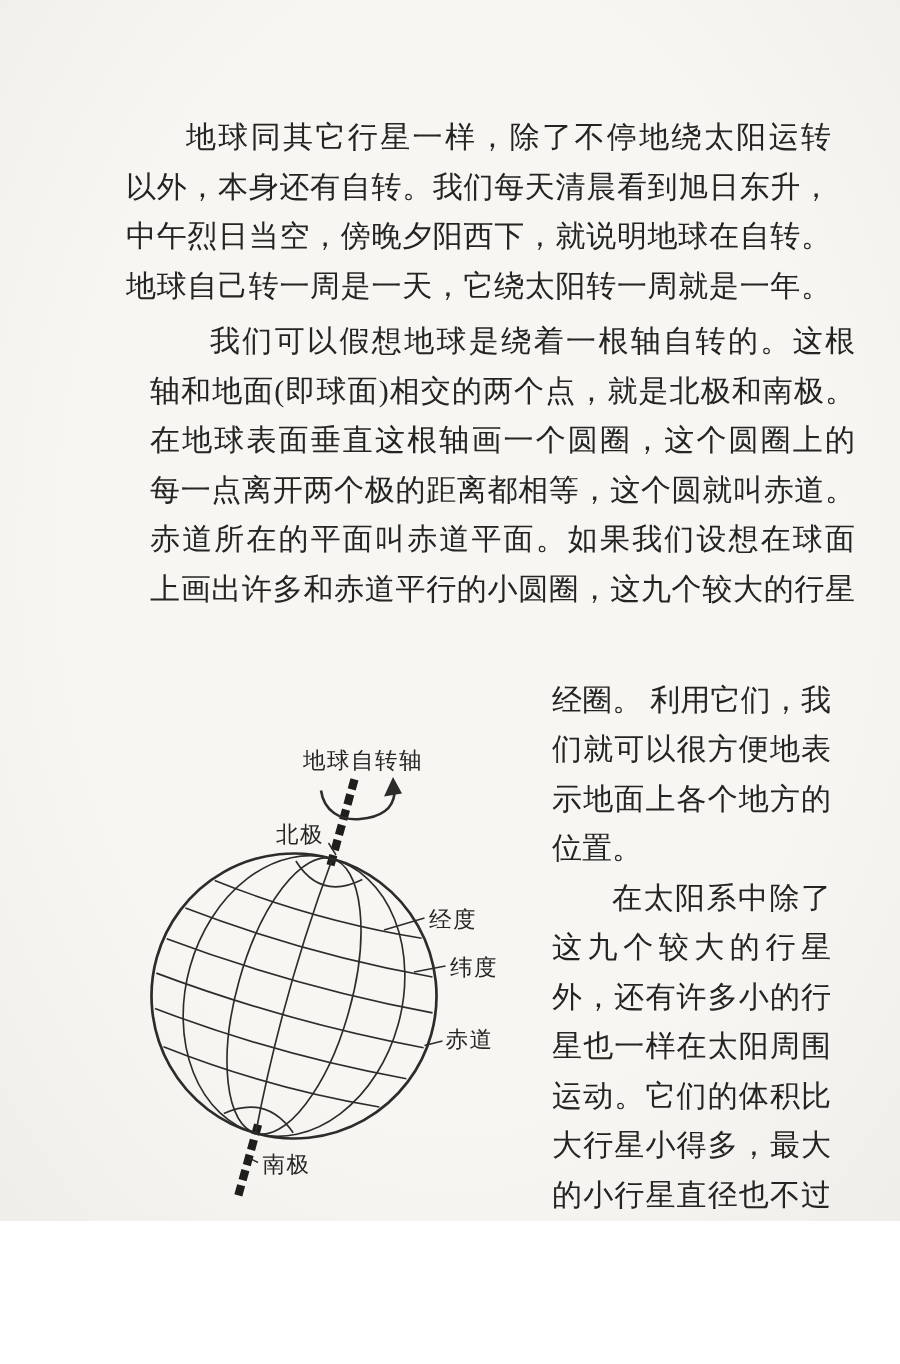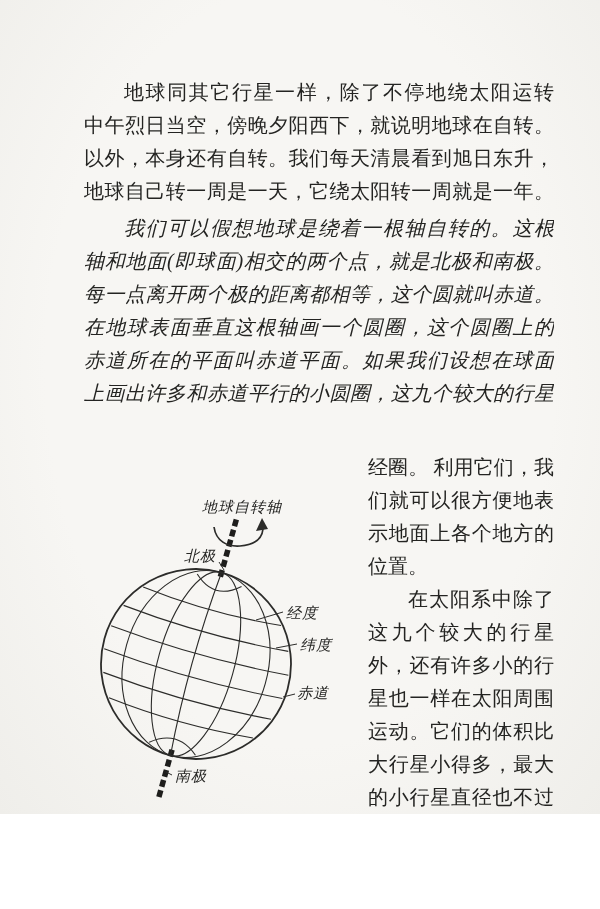--- a/index.html
+++ b/index.html
@@ -15,29 +15,28 @@
   .line{
     height:33px;line-height:33px;
     font-size:20px;
     text-align:justify;
     text-align-last:justify;
     overflow:hidden;
   }
   .line.indent{text-indent:2em;}
   .line.noj{text-align:left;text-align-last:left;}
   #para1{left:84px;top:76px;width:470px;}
-  #para2{left:84px;top:212px;width:470px;font-style:italic;}
+  #para2{left:100px;top:212px;width:470px;}
   #rightcol{left:368px;top:451px;width:186px;}
   .figlabel{
     position:absolute;
     font-size:15px;
     letter-spacing:1px;
     color:#262624;
     white-space:nowrap;
-    font-style:italic;
   }
   #lbl-axis{left:202px;top:498px;}
   #lbl-north{left:184px;top:547px;}
   #lbl-lon{left:286px;top:604px;}
   #lbl-lat{left:300px;top:636px;}
   #lbl-equator{left:297px;top:684px;}
   #lbl-south{left:175px;top:767px;}
   #pagenum{
     position:absolute;left:88px;top:838px;
     font-family:"Liberation Sans", sans-serif;
@@ -46,30 +45,30 @@
   #figure-svg{position:absolute;left:70px;top:478px;}
   svg .stroke{stroke:#2c2c2a;fill:none;}
 </style>
 </head>
 <body>
 
 <div class="page">
 
   <div class="textblock" id="para1">
       <div class="line indent">地球同其它行星一样，除了不停地绕太阳运转</div>
+      <div class="line">以外，本身还有自转。我们每天清晨看到旭日东升，</div>
       <div class="line">中午烈日当空，傍晚夕阳西下，就说明地球在自转。</div>
-      <div class="line">以外，本身还有自转。我们每天清晨看到旭日东升，</div>
       <div class="line">地球自己转一周是一天，它绕太阳转一周就是一年。</div>
     </div>
 
   <div class="textblock" id="para2">
       <div class="line indent">我们可以假想地球是绕着一根轴自转的。这根</div>
       <div class="line">轴和地面(即球面)相交的两个点，就是北极和南极。</div>
+      <div class="line">在地球表面垂直这根轴画一个圆圈，这个圆圈上的</div>
       <div class="line">每一点离开两个极的距离都相等，这个圆就叫赤道。</div>
-      <div class="line">在地球表面垂直这根轴画一个圆圈，这个圆圈上的</div>
       <div class="line">赤道所在的平面叫赤道平面。如果我们设想在球面</div>
       <div class="line">上画出许多和赤道平行的小圆圈，这九个较大的行星</div>
     </div>
 
   <div class="textblock" id="rightcol">
       <div class="line">经圈。 利用它们，我</div>
       <div class="line">们就可以很方便地表</div>
       <div class="line">示地面上各个地方的</div>
       <div class="line noj">位置。</div>
       <div class="line indent">在太阳系中除了</div>

